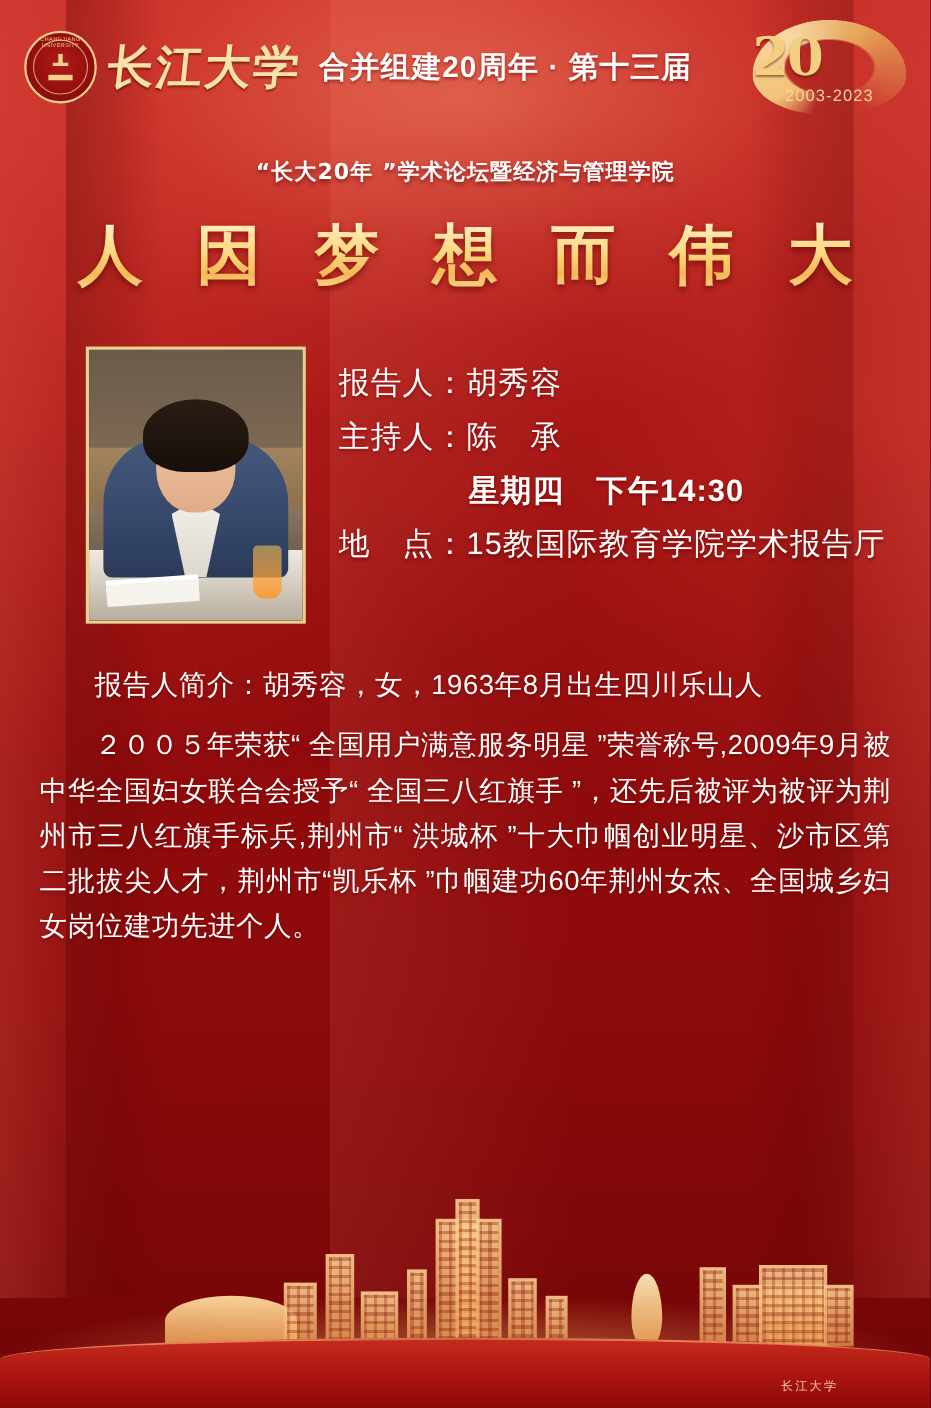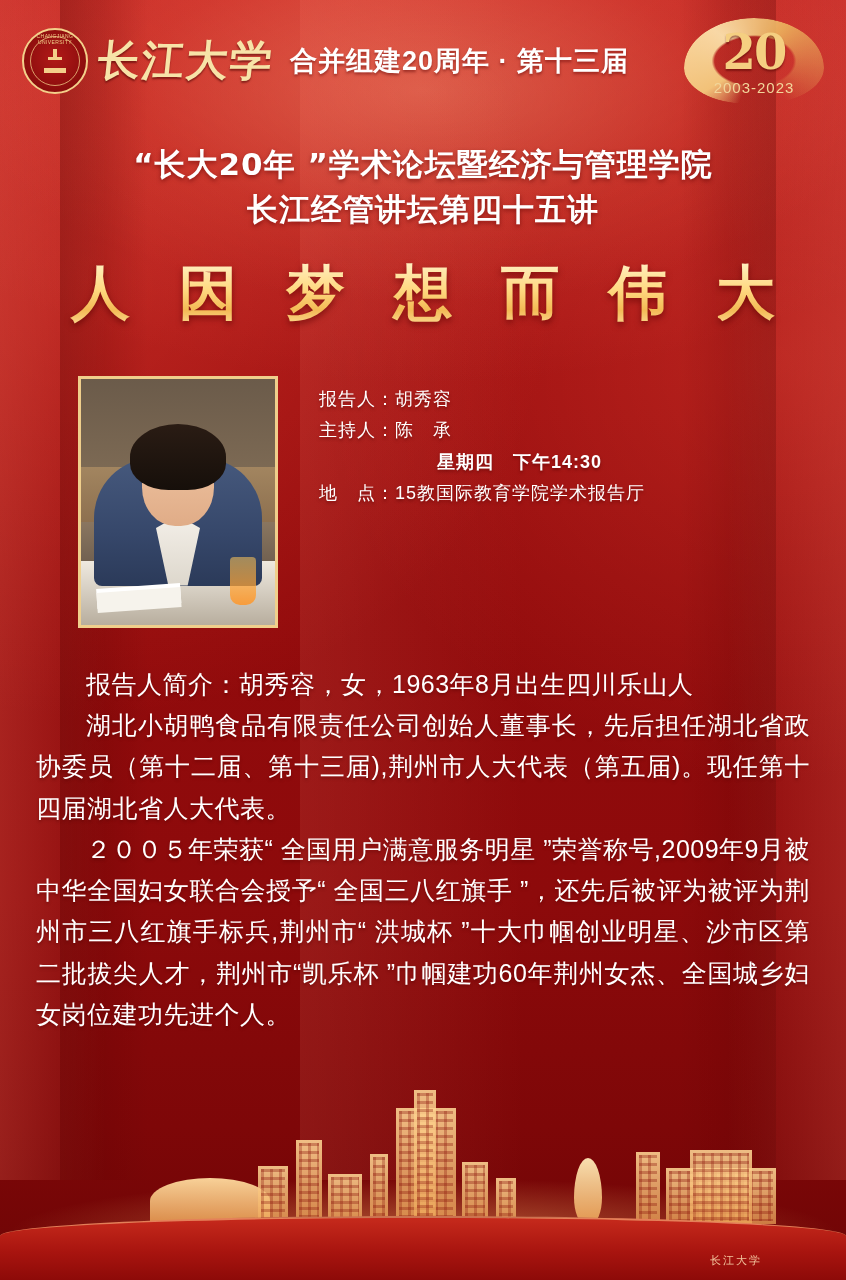--- a/index.html
+++ b/index.html
@@ -123,21 +123,21 @@
         rgba(255,235,180,.95) 110deg,
         rgba(238,186,96,.9) 200deg,
         rgba(247,210,130,0) 300deg);
     -webkit-mask: radial-gradient(ellipse 54% 54% at 50% 50%, transparent 52%, #000 56%);
             mask: radial-gradient(ellipse 54% 54% at 50% 50%, transparent 52%, #000 56%);
     opacity: .95;
   }
   .anniv .num {
     position: absolute;
     left: 0; right: 0; top: 6px;
-    text-align: center;
+    text-align: left;
     font-family: "DejaVu Serif", serif;
     font-weight: bold;
     font-size: 48px;
     color: #f5cf81;
     letter-spacing: -2px;
     text-shadow: 0 2px 2px rgba(80,0,0,.5);
   }
   .anniv .years {
     position: absolute;
     left: 0; right: 0; bottom: 8px;
@@ -148,21 +148,21 @@
   }
 
   
   .titles {
     position: relative;
     text-align: center;
     margin-top: 20px;
   }
   .title-line {
     font-family: "DejaVu Sans", sans-serif;
-    font-size: 31px;
+    font-size: 20px;
     font-weight: bold;
     color: #ffffff;
     letter-spacing: 1px;
     line-height: 1.45;
     text-shadow: 0 2px 4px rgba(90,0,0,.55);
   }
   .main-title {
     margin-top: 22px;
     font-family: "DejaVu Sans", sans-serif;
     font-size: 59px;
@@ -255,45 +255,44 @@
     transform: rotate(-4deg);
     box-shadow: 0 -4px 0 #ffffff;
   }
 
   .details {
     margin-left: 30px;
     padding-top: 8px;
     color: #ffffff;
   }
   .detail-row {
-    font-size: 18px;
+    font-size: 28px;
     line-height: 1.75;
     letter-spacing: 1px;
     text-shadow: 0 2px 3px rgba(80,0,0,.5);
     white-space: pre;
-    margin-left: 11px;
   }
   .detail-row.indent {
     padding-left: 118px;
     font-weight: bold;
   }
 
   
   .bio {
     position: relative;
     margin: 36px 36px 0 36px;
     color: #ffffff;
     font-size: 25px;
     line-height: 1.65;
     letter-spacing: .5px;
     text-align: justify;
     text-shadow: 0 2px 3px rgba(80,0,0,.45);
   }
   .bio p { margin: 0; }
-  .bio p.ind { text-indent: 2em; }
+  .bio p.ind { text-indent: 2em; margin-top: 13px; }
 
   
   .skyline {
     position: absolute;
     left: 0; right: 0; bottom: 0;
     height: 190px;
     pointer-events: none;
   }
   .skyline .base {
     position: absolute;
@@ -370,21 +369,20 @@
     </div>
     <div class="anniv">
       <div class="ribbon"></div>
       <div class="num">20</div>
       <div class="years">2003-2023</div>
     </div>
   </div>
 
   <div class="titles">
     <div class="title-line">“长大20年 ”学术论坛暨经济与管理学院</div>
-    <div class="title-line">长江经管讲坛第四十五讲</div>
     <div class="main-title">人 因 梦 想 而 伟 大</div>
   </div>
 
   <div class="speaker-block">
     <div class="portrait">
       <div class="bg-wall"></div>
       <div class="wood"></div>
       <div class="desk"></div>
       <div class="body"></div>
       <div class="shirt"></div>
@@ -396,21 +394,20 @@
     <div class="details">
       <div class="detail-row"><span>报告人：</span><span>胡秀容</span></div>
       <div class="detail-row"><span>主持人：</span><span>陈　承</span></div>
       <div class="detail-row indent">星期四　下午14:30</div>
       <div class="detail-row"><span>地　点：</span><span>15教国际教育学院学术报告厅</span></div>
     </div>
   </div>
 
   <div class="bio">
     <p class="ind">报告人简介：胡秀容，女，1963年8月出生四川乐山人</p>
-    <p class="ind">湖北小胡鸭食品有限责任公司创始人董事长，先后担任湖北省政协委员（第十二届、第十三届),荆州市人大代表（第五届)。现任第十四届湖北省人大代表。</p>
     <p class="ind">２００５年荣获“ 全国用户满意服务明星 ”荣誉称号,2009年9月被中华全国妇女联合会授予“ 全国三八红旗手 ”，还先后被评为被评为荆州市三八红旗手标兵,荆州市“ 洪城杯 ”十大巾帼创业明星、沙市区第二批拔尖人才，荆州市“凯乐杯 ”巾帼建功60年荆州女杰、全国城乡妇女岗位建功先进个人。</p>
   </div>
 
   <div class="skyline">
     <div class="glowline"></div>
     <div class="dome" style="left:150px;  width:120px; height:46px;"></div>
     <div class="bldg" style="left:258px;  width:30px;  height:58px;"></div>
     <div class="bldg" style="left:296px;  width:26px;  height:84px;"></div>
     <div class="bldg" style="left:328px;  width:34px;  height:50px;"></div>
     <div class="bldg" style="left:370px;  width:18px;  height:70px;"></div>

